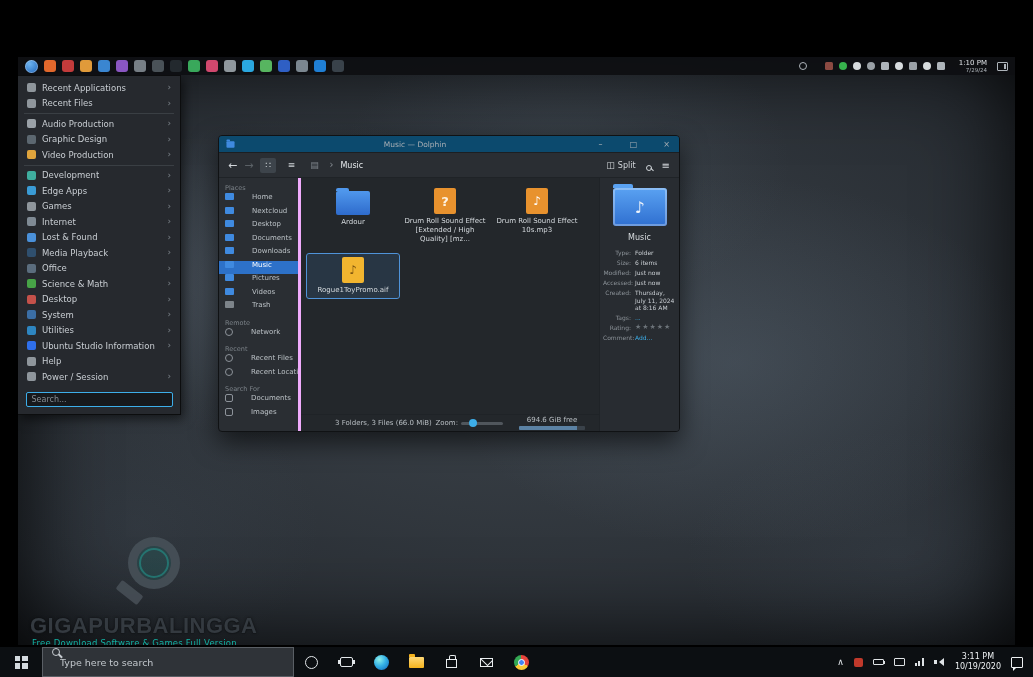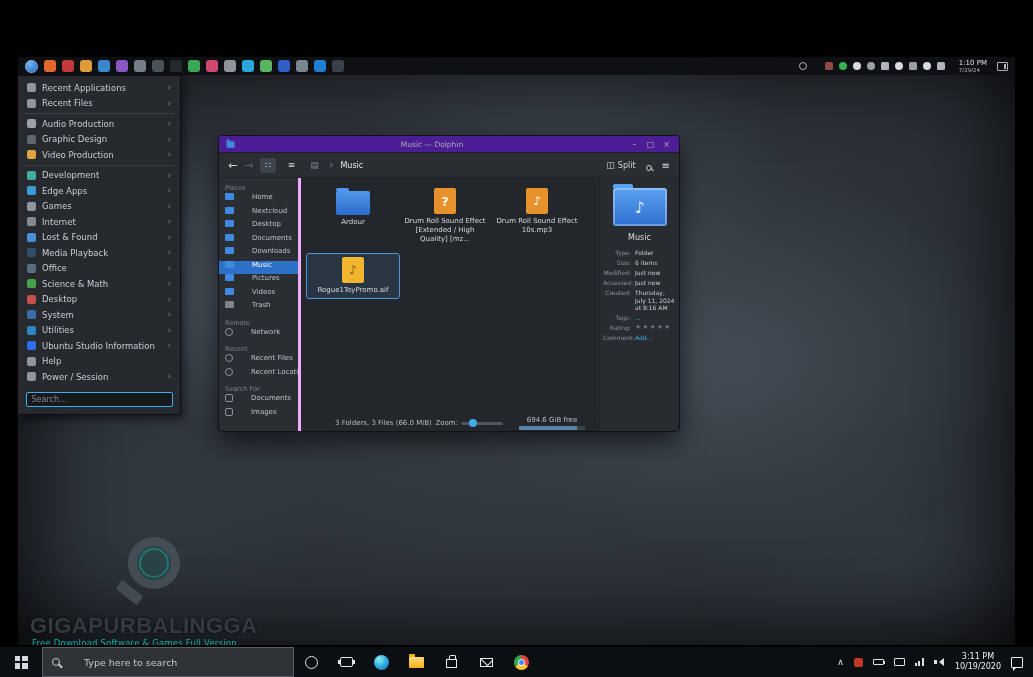--- a/index.html
+++ b/index.html
@@ -21,42 +21,42 @@
 
 .panel{position:absolute;left:0;top:0;width:100%;height:18px;background:rgba(14,16,19,.97);
  display:flex;align-items:center;padding:0 7px;gap:6px;z-index:6}
 .menu-btn{width:13px;height:13px;border-radius:50%;flex:none;
  background:radial-gradient(circle at 35% 30%,#6db4f0,#1d62b8);box-shadow:inset 0 0 0 1px rgba(255,255,255,.3)}
 .picon{width:12px;height:12px;border-radius:3px;flex:none}
 .p-spacer{flex:1}
 .ticon{width:8px;height:8px;border-radius:50%;flex:none}
 .ticon.sq{border-radius:1.5px}
 .ticon.info{background:transparent;border:1px solid #aeb4ba;margin-right:12px}
-.pclock{display:flex;flex-direction:column;align-items:flex-start;line-height:1.2;color:#dfe3e6;margin:0 4px 0 8px}
+.pclock{display:flex;flex-direction:column;align-items:flex-end;line-height:1.2;color:#dfe3e6;margin:0 4px 0 8px}
 .pclock .t{font-size:7px}
 .pclock .d{font-size:5.5px;color:#aeb4ba}
 .playout{width:11px;height:9px;border:1px solid #aeb4ba;border-radius:1px;position:relative;flex:none}
 .playout::before{content:"";position:absolute;top:1px;bottom:1px;left:6px;width:2px;background:#aeb4ba}
 
 
 .whisker{position:absolute;left:0;top:18px;width:163px;background:#26292e;border:1px solid #0c0d0e;border-left:none;
  box-shadow:3px 4px 10px rgba(0,0,0,.55);padding:4px 0 7px;z-index:5}
 .w-item{height:15.5px;display:flex;align-items:center;gap:6px;padding:0 9px;font-size:8.5px;color:#c8cdd2;cursor:default}
 .w-icon{width:9px;height:9px;border-radius:2px;flex:none}
 .w-label{white-space:nowrap;overflow:hidden}
 .w-arrow{margin-left:auto;color:#7e858c;font-size:9px;line-height:1}
 .w-sep{height:1px;background:#3a3f44;margin:2px 6px}
 .w-search{display:block;width:147px;margin:7px auto 0;height:15px;background:#17191c;border:1px solid #3daee9;
  border-radius:2px;color:#cfd4d8;font-size:8px;padding:0 5px;outline:none;font-family:inherit}
 .w-search::placeholder{color:#878d93}
 
 
 .dolphin{position:absolute;left:200px;top:78px;width:462px;height:297px;background:#2a2e33;border:1px solid #101214;
  border-radius:4px;box-shadow:0 10px 26px rgba(0,0,0,.6);display:flex;flex-direction:column;overflow:hidden;z-index:4}
-.d-title{height:17px;flex:none;background:#4c1d95;border-bottom:1px solid #1c1f22;display:flex;align-items:center;padding:0 7px;gap:5px}
+.d-title{height:17px;flex:none;background:#0c4a6e;border-bottom:1px solid #1c1f22;display:flex;align-items:center;padding:0 7px;gap:22px}
 .d-title-text{flex:1;text-align:center;font-size:7.5px;color:#a9afb5;white-space:nowrap;overflow:hidden}
 .wbtn{font-size:8px;color:#a9afb5;width:11px;text-align:center}
 .d-toolbar{height:25px;flex:none;display:flex;align-items:center;gap:7px;padding:0 9px;border-bottom:1px solid #1f2327;color:#d2d6da}
 .nav{font-size:11px;line-height:1}
 .nav.dim{color:#5b6166}
 .tbtn{width:16px;height:15px;display:flex;align-items:center;justify-content:center;font-size:9px;border-radius:2px;color:#cfd4d8}
 .tbtn.sel{background:#3d444b}
 .tbtn.dim2{color:#7c838a}
 .crumb-sep{color:#8a9096;font-size:10px;line-height:1}
 .crumb{font-size:8px;color:#e6eaed}
@@ -122,21 +122,21 @@
 .handle{position:absolute;left:6px;top:52px;width:27px;height:11px;background:rgba(74,82,90,.9);border-radius:2px;transform:rotate(38deg);display:block}
 .wm-title{position:absolute;left:0;top:78px;font-family:"Liberation Sans",sans-serif;font-weight:bold;font-size:22px;
  letter-spacing:.5px;color:#343a40;text-shadow:0 1px 0 #14171a,0 0 3px rgba(0,0,0,.6);white-space:nowrap}
 .wm-sub{position:absolute;left:2px;top:103px;font-size:8.5px;color:#12b2a4;letter-spacing:.2px;white-space:nowrap}
 
 
 .taskbar{position:absolute;left:0;top:647px;width:1033px;height:30px;background:#0c0f12;display:flex;align-items:stretch;z-index:10}
 .start{width:42px;display:flex;align-items:center;justify-content:center}
 .winlogo{width:13px;height:13px;display:grid;grid-template-columns:1fr 1fr;grid-template-rows:1fr 1fr;gap:1.5px}
 .winlogo span{background:#d4dadf;display:block}
-.tb-search{display:flex;align-items:center;gap:24px;width:252px;background:#2f3338;border:1px solid #5a5f65;padding:0 9px}
+.tb-search{display:flex;gap:0;width:252px;background:#2f3338;border:1px solid #5a5f65;padding:0 9px}
 .tb-search input{flex:1;background:transparent;border:none;outline:none;color:#d7dbdf;font-size:9.5px;font-family:inherit;min-width:0}
 .tb-search input::placeholder{color:#c3c8cd}
 .magw{width:8px;height:8px;border:1.5px solid #c7ccd1;border-radius:50%;position:relative;flex:none;display:inline-block}
 .magw::after{content:"";position:absolute;width:5px;height:1.5px;background:#c7ccd1;transform:rotate(45deg);right:-4px;bottom:-1.5px}
 .tb-ic{width:35px;display:flex;align-items:center;justify-content:center}
 .cortana{width:13px;height:13px;border:1.5px solid #e3e7ea;border-radius:50%;display:block}
 .taskview{width:13px;height:10px;border:1px solid #e3e7ea;border-radius:2px;display:block;box-shadow:-5px 0 0 -3px #e3e7ea,5px 0 0 -3px #e3e7ea}
 .edge{width:15px;height:15px;border-radius:50%;display:block;background:radial-gradient(circle at 35% 30%,#8ff0e9 0%,#35b2e6 45%,#0d62ba 100%)}
 .tb-folder{width:15px;height:11px;background:linear-gradient(#ffd977,#f5b31d);border-radius:1px;position:relative;display:block}
 .tb-folder::before{content:"";position:absolute;top:-3px;left:0;width:6px;height:3px;background:#f5b31d;border-radius:1px 1px 0 0}

